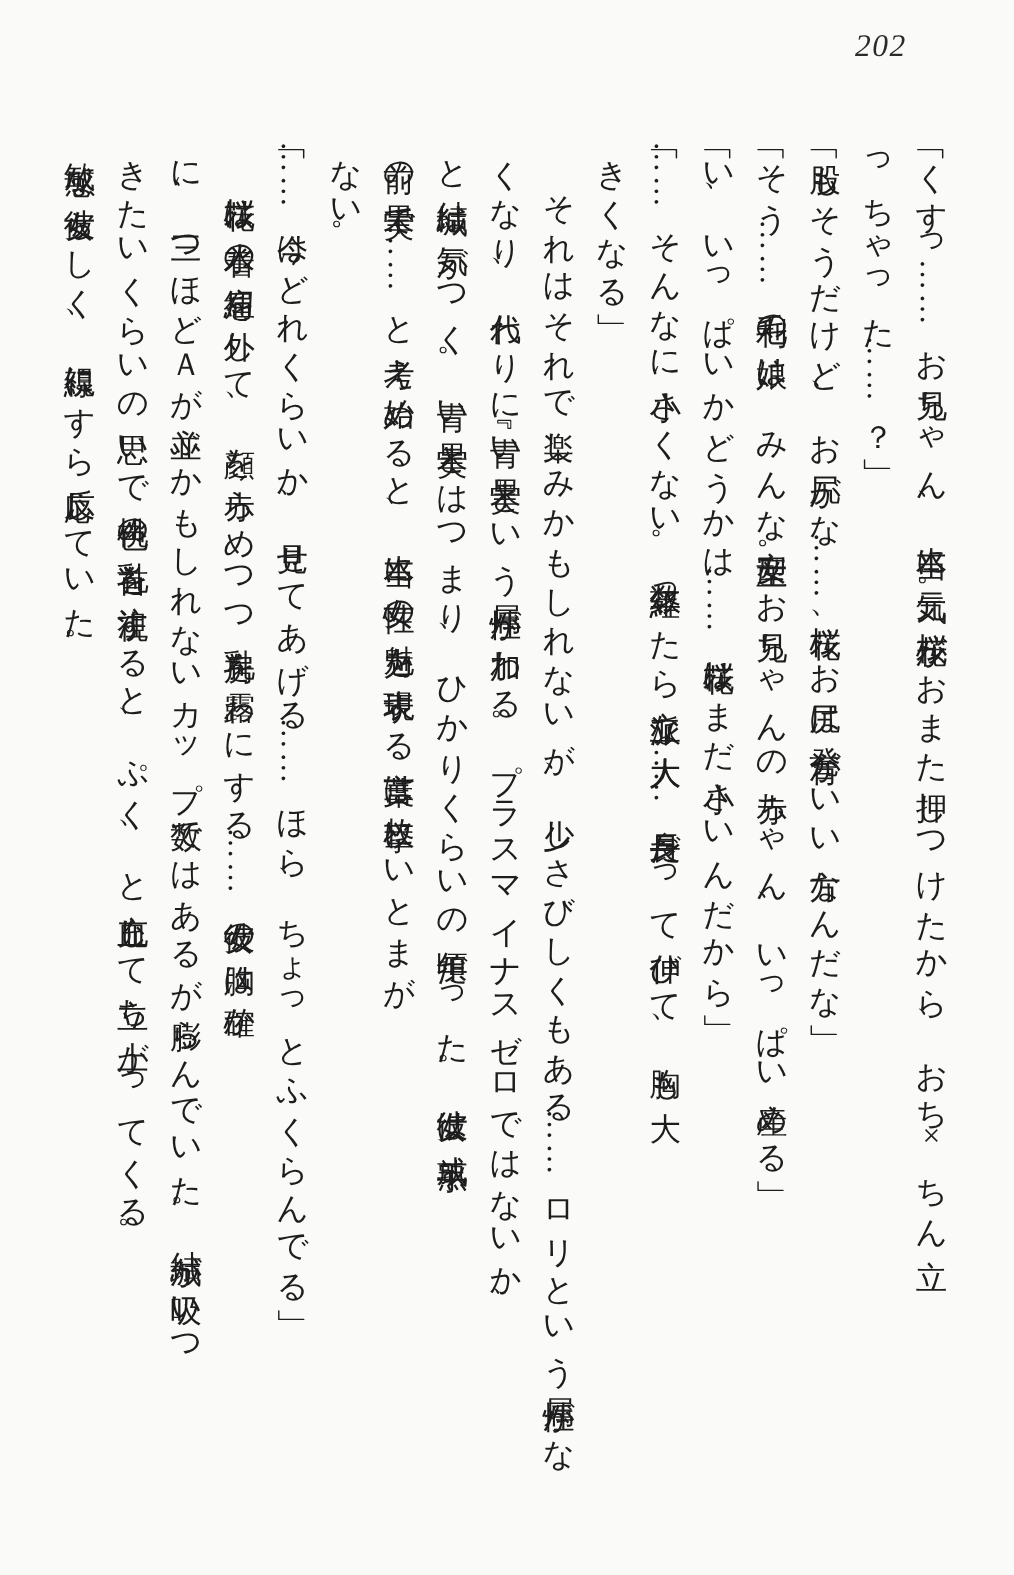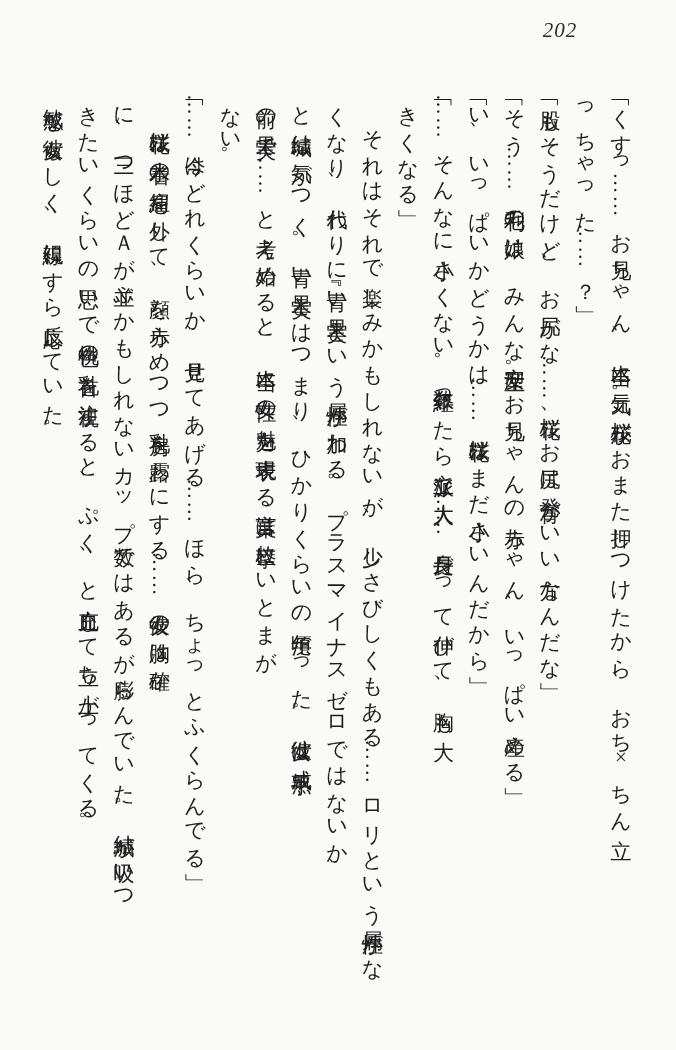--- a/index.html
+++ b/index.html
@@ -16,23 +16,23 @@
     position: relative;
     width: 676px;
     height: 1050px;
     background: #fafaf8;
     overflow: hidden;
     font-family: "Liberation Serif", "DejaVu Serif", serif;
   }
   .page-number {
     position: absolute;
     top: 18px;
-    left: 538px;
+    left: 570px;
     width: 44px;
-    text-align: center;
+    text-align: left;
     font-size: 21px;
     font-style: italic;
     letter-spacing: 1px;
     color: #2b2b2b;
   }
   .text-block {
     position: absolute;
     top: 92px;
     right: 38px;
     height: 930px;

